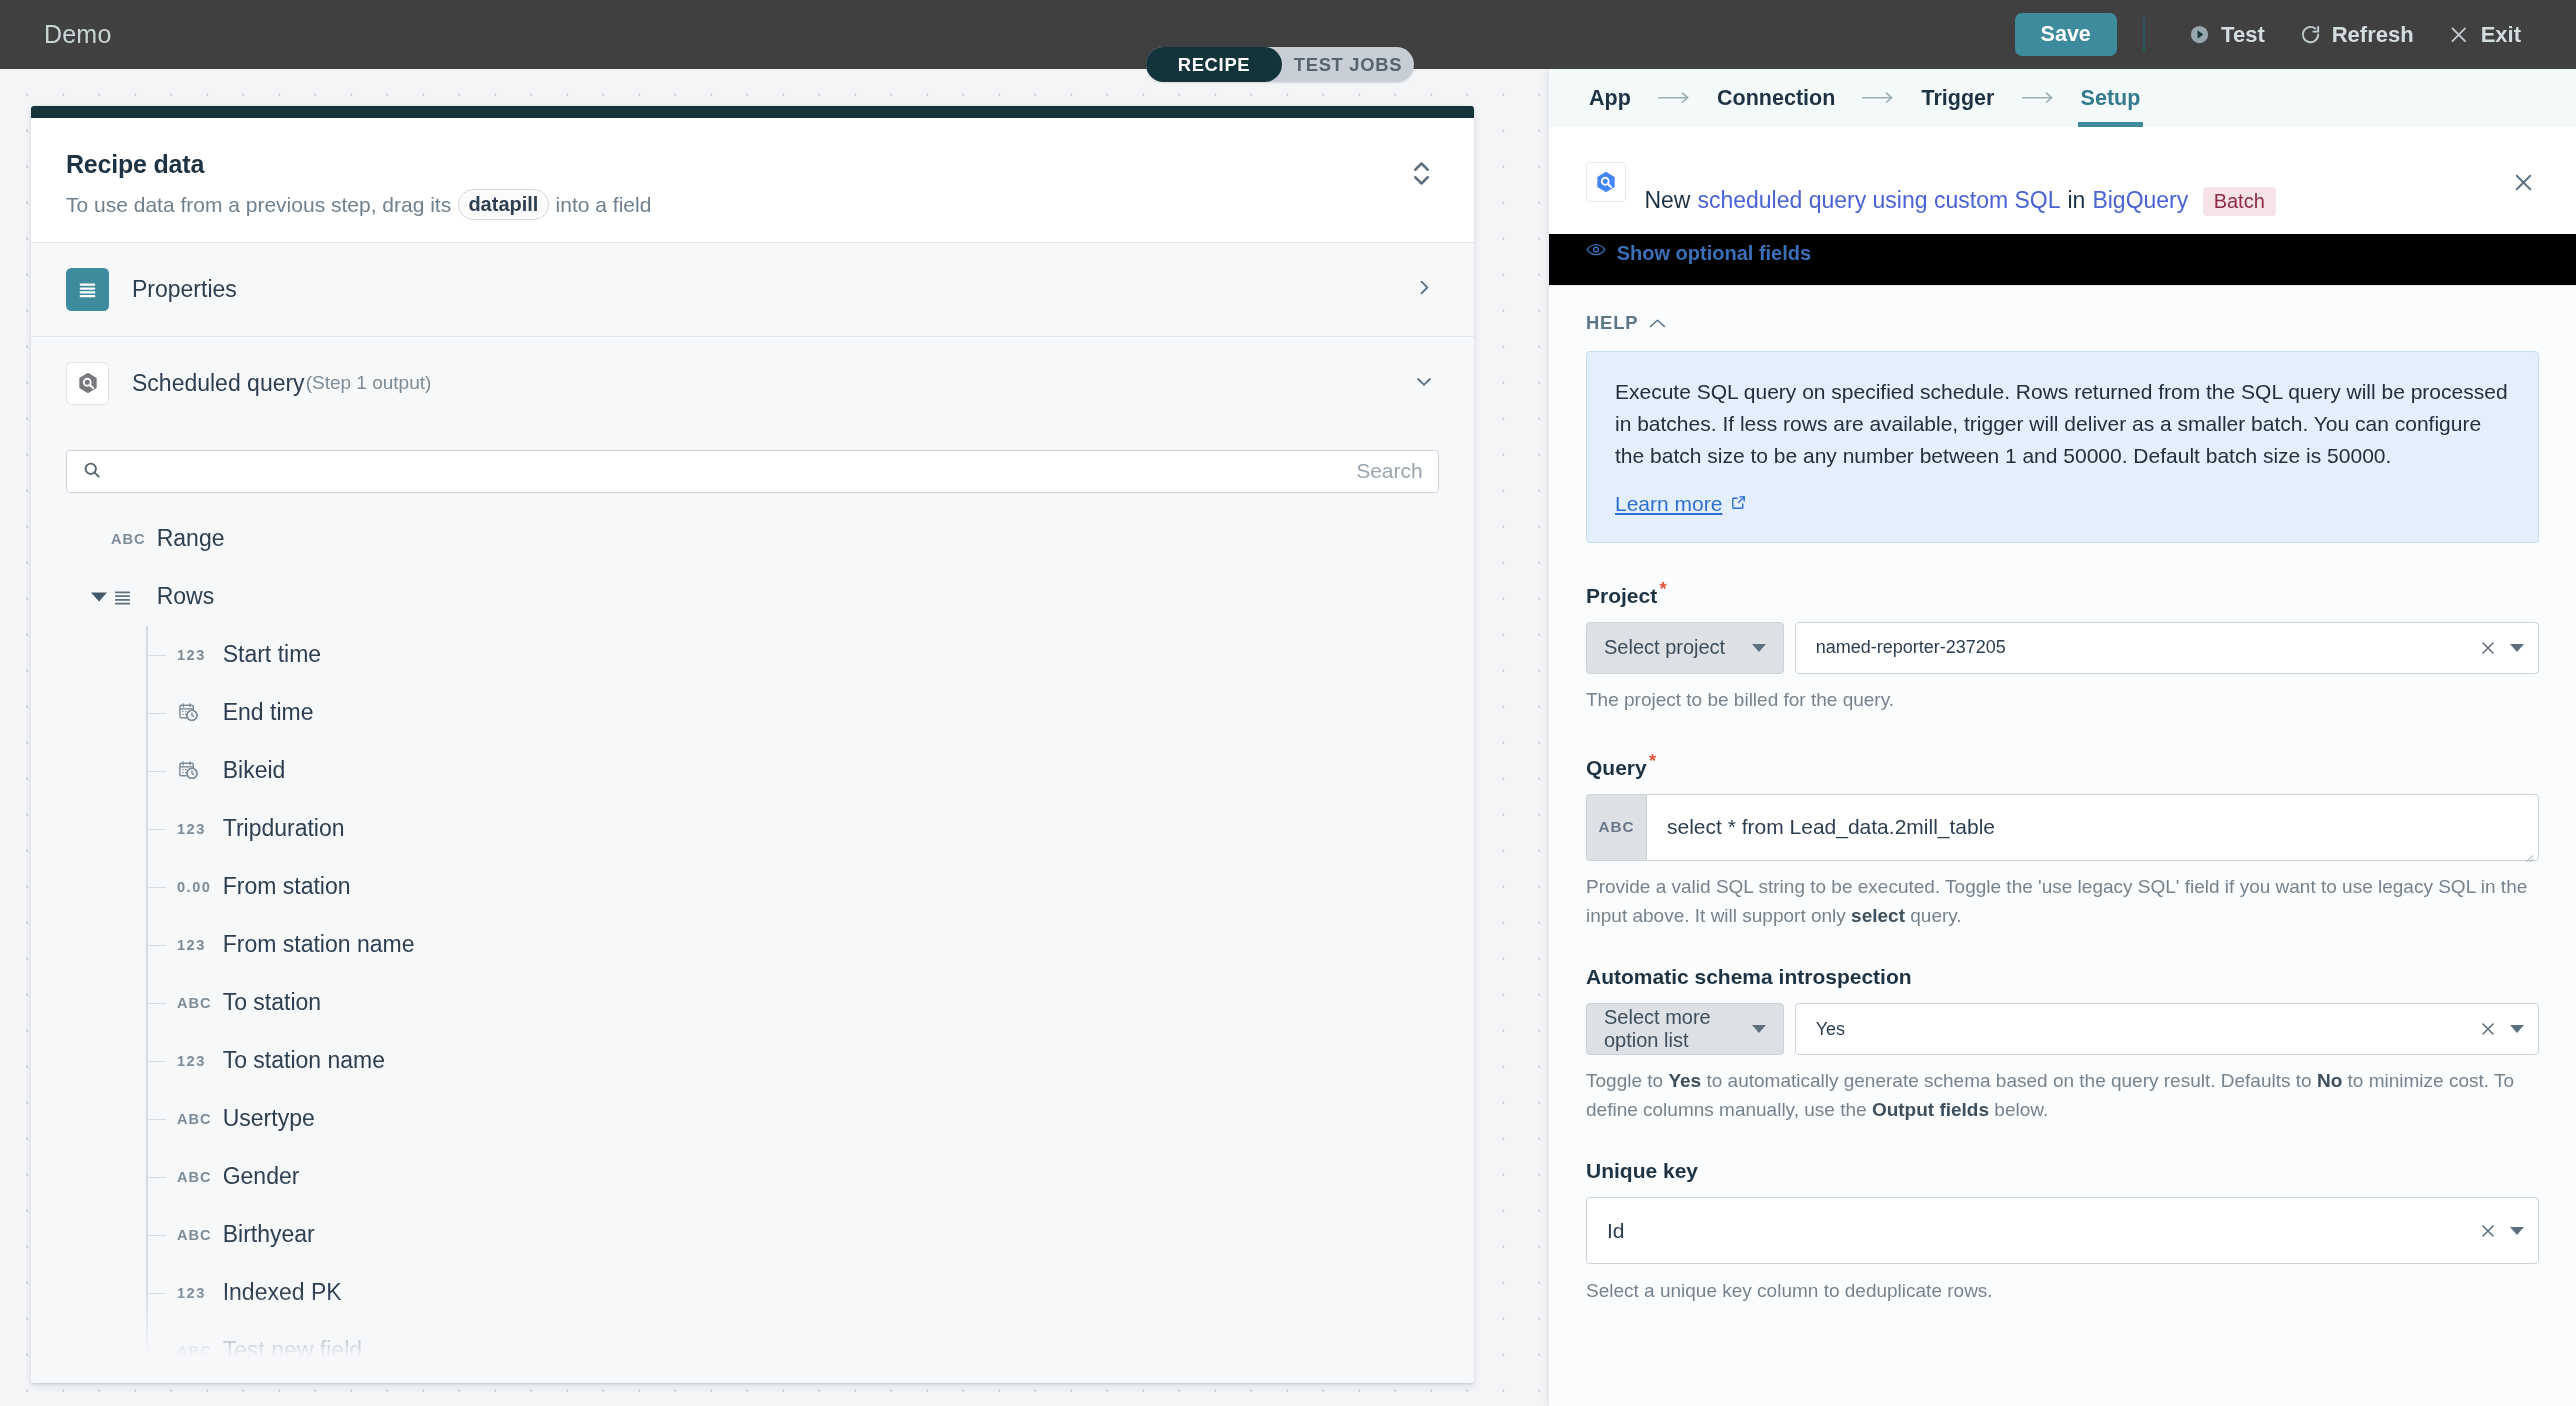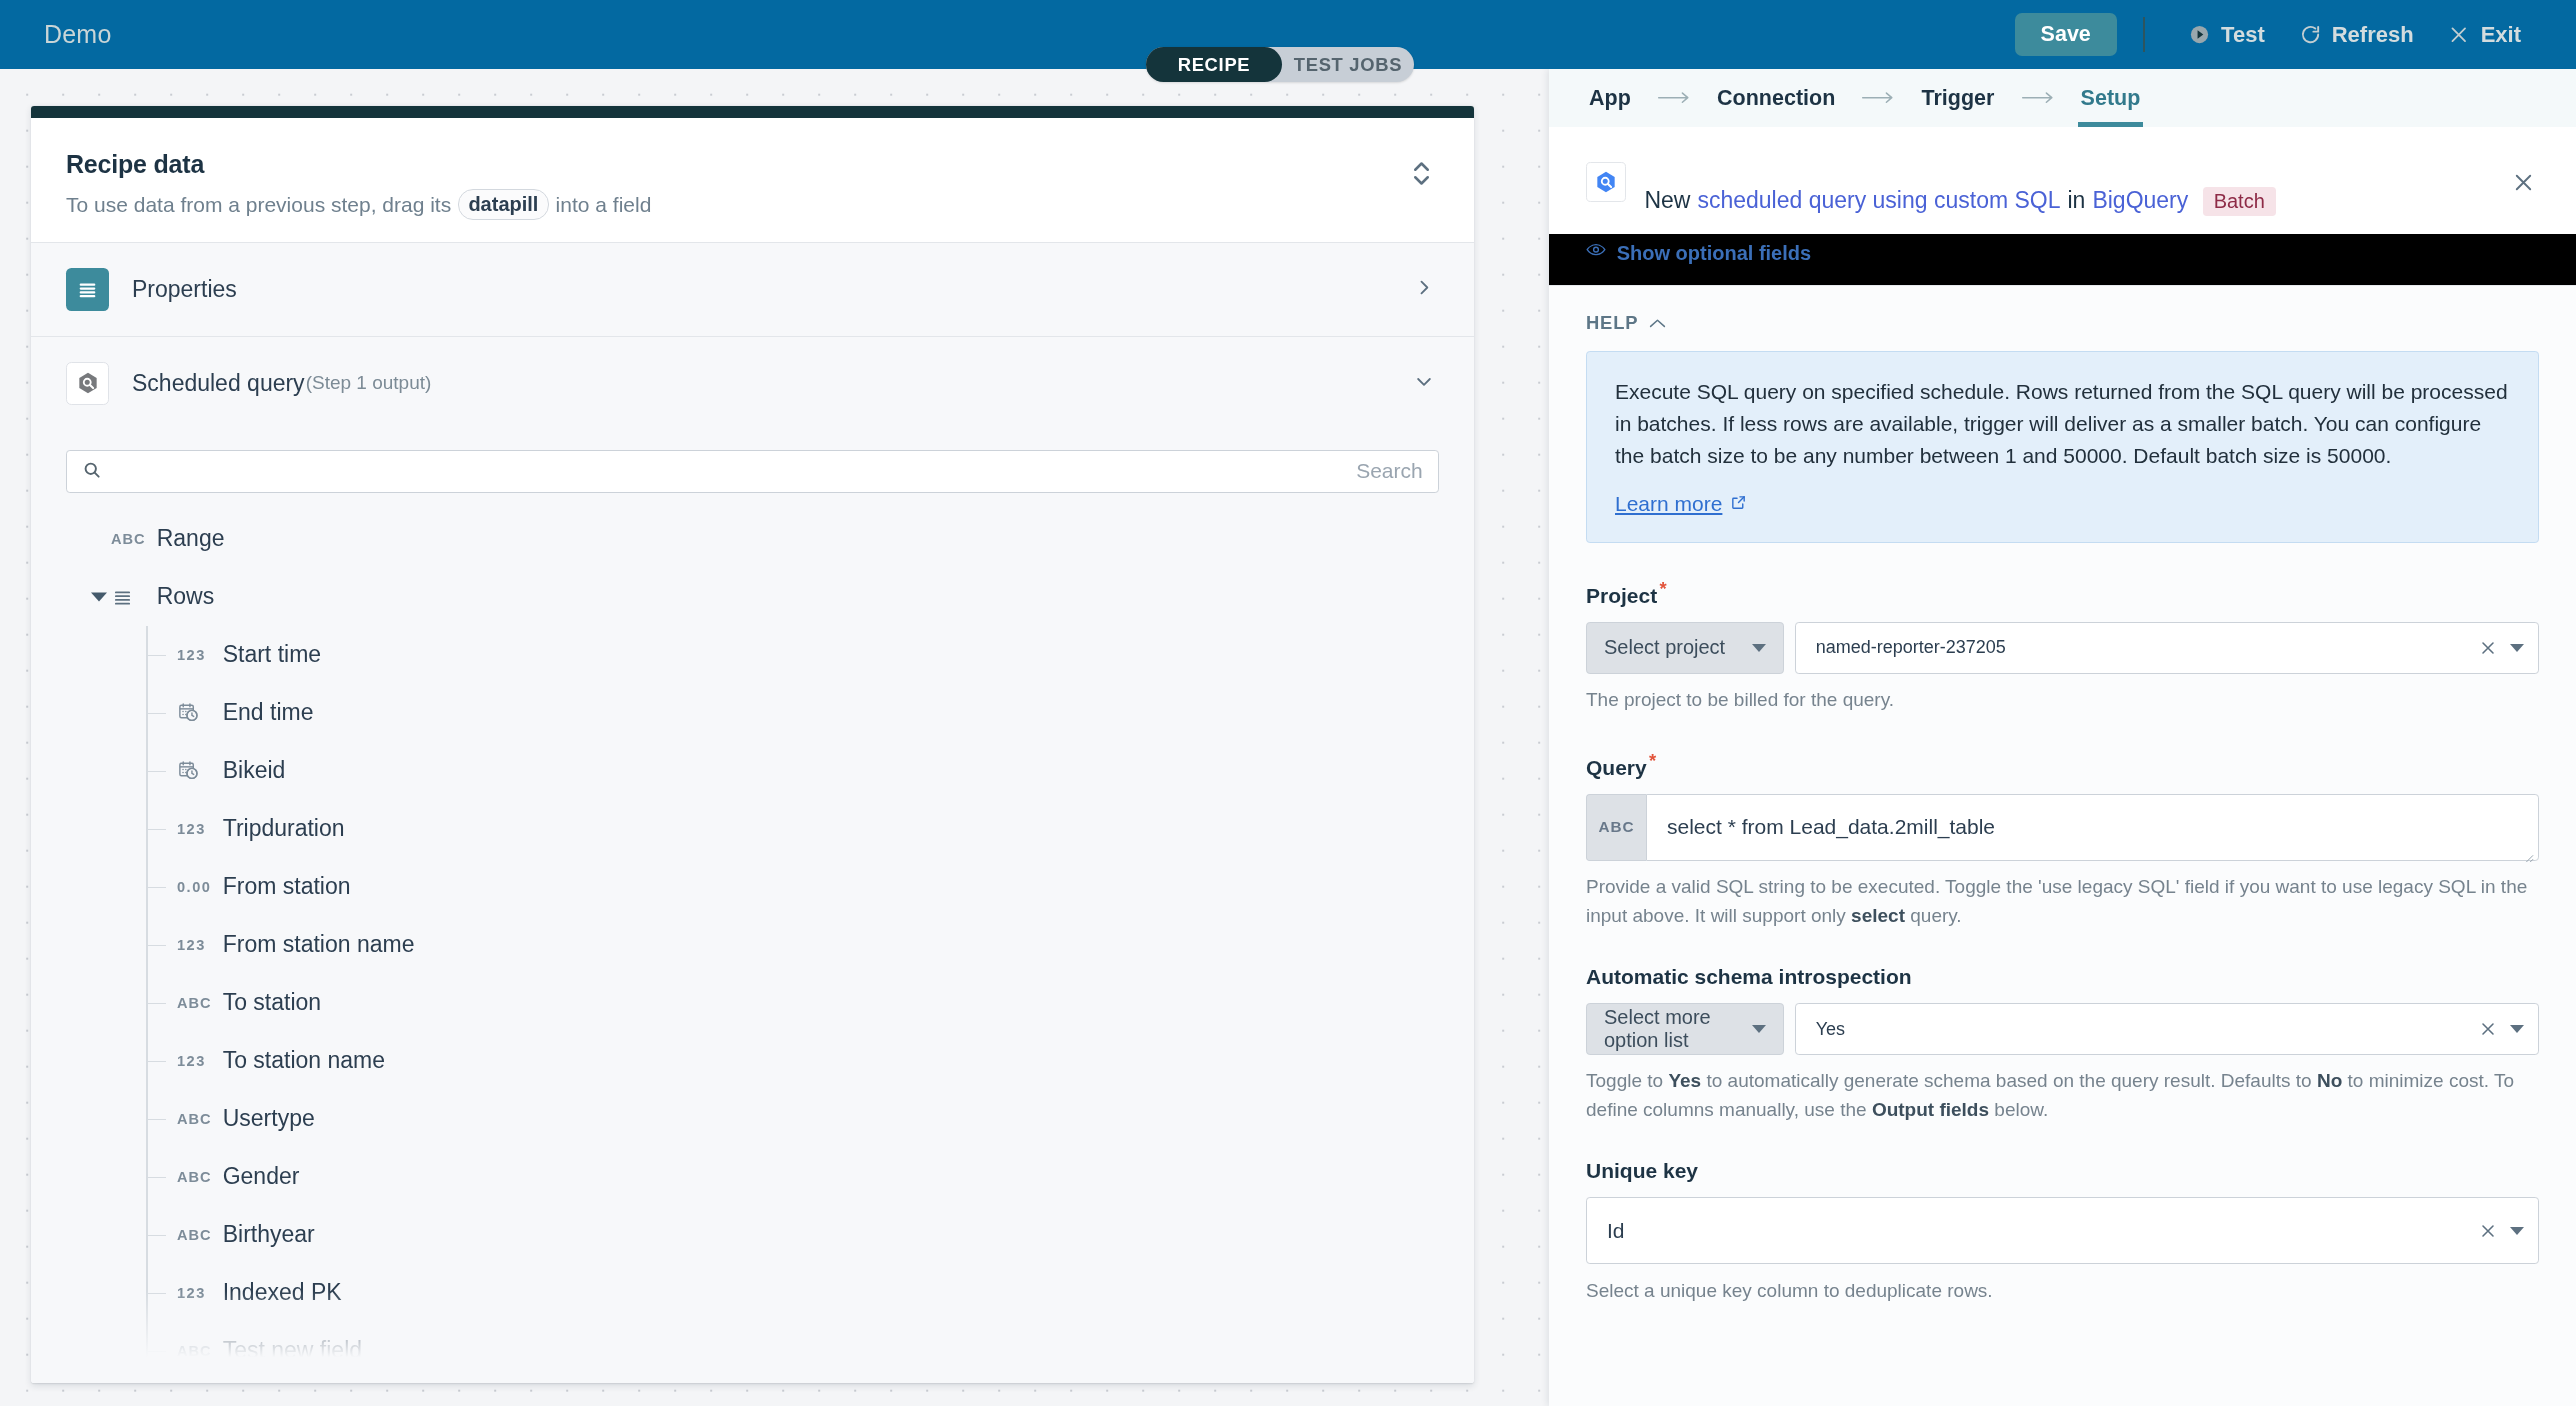--- a/index.html
+++ b/index.html
@@ -7,21 +7,21 @@
     width: 2576px; height: 1406px;
     font-family: "Liberation Sans", sans-serif;
     background: #ffffff;
     overflow: hidden;
   }
 
   
   .topbar {
     position: absolute; top: 0; left: 0;
     width: 2576px; height: 69px;
-    background: #0369a1;
+    background: #404040;
     display: flex; align-items: center;
     z-index: 40;
   }
   .topbar-title {
     margin-left: 44px;
     color: #c9d5d7; font-size: 25px; font-weight: 400;
     letter-spacing: 0.2px;
   }
   .topbar-right {
     margin-left: auto; margin-right: 38px;

